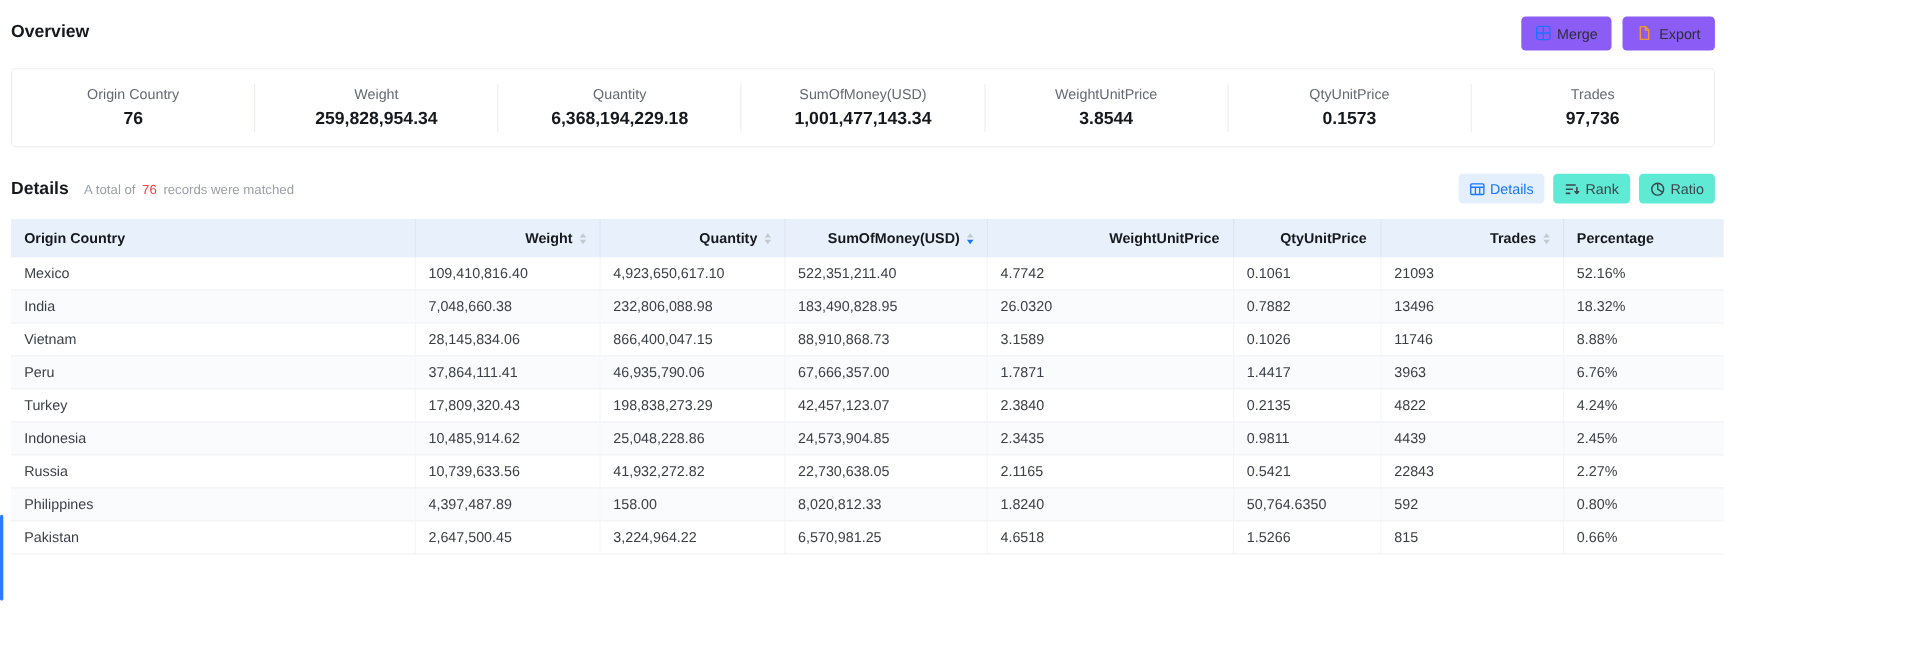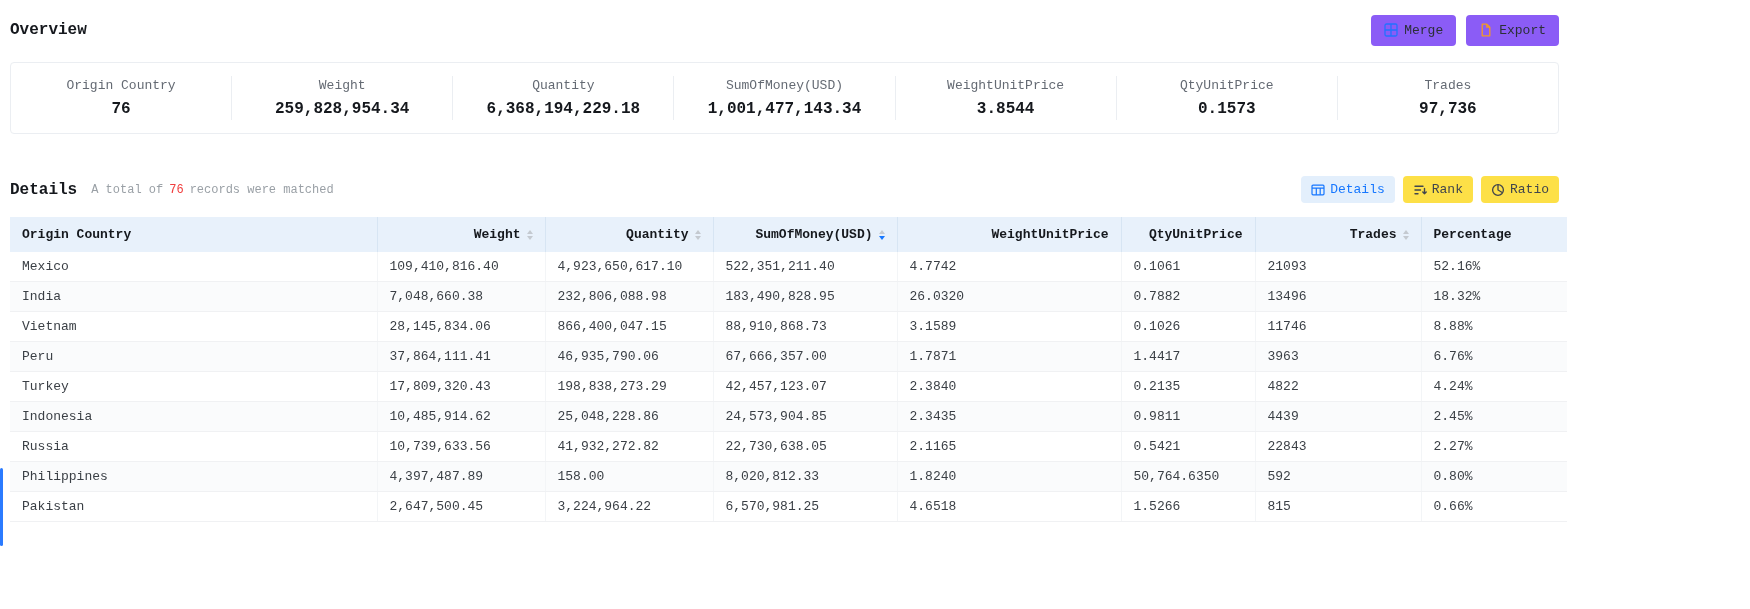--- a/index.html
+++ b/index.html
@@ -5,21 +5,21 @@
   * { box-sizing: border-box; }
   html,body { margin:0; padding:0; }
   body {
     width: 1750px; height: 609px;
     background: #ffffff;
     font-family: "Liberation Sans", sans-serif;
     color: #333;
     position: relative;
     overflow: hidden;
   }
-  .page { padding: 10px 8px 0 10px; width: 1567px; font-family: Liberation Mono, monospace; }
+  .page { padding: 10px 8px 0 10px; width: 1567px; }
 
   
   .topbar { display:flex; justify-content:space-between; align-items:center; height: 40px; }
   .page-title { font-size:16px; font-weight:700; color:#15181d; }
   .tool-group { display:flex; gap:10px; }
   .tool-btn {
     display:inline-flex; align-items:center; gap:6px;
     padding:8px 13px; background:#8b5cf6; border:none; border-radius:4px;
     font-size:13px; color:#2b2f36; cursor:pointer; font-family:inherit;
   }
@@ -30,29 +30,29 @@
   .summary-card {
     margin-top:12px; border:1px solid #ebeef2; border-radius:4px;
     display:flex; padding:13px 0; background:#fff;
   }
   .summary-item { flex:1; text-align:center; border-right:1px solid #ebeef2; padding:2px 0; }
   .summary-item:last-child { border-right:none; }
   .summary-label { font-size:13px; color:#646a73; }
   .summary-value { margin-top:7px; font-size:16px; font-weight:700; color:#15181d; }
 
   
-  .details-bar { margin-top:42px; display:flex; align-items:center; }
+  .details-bar { margin-top:24px; display:flex; align-items:center; }
   .details-title { font-size:16px; font-weight:700; color:#15181d; }
   .details-summary { margin-left:14px; font-size:12px; color:#9aa0a6; }
   .count-red { color:#f03e3e; padding:0 6px; }
   .view-switcher { margin-left:auto; display:flex; gap:8px; }
   .view-btn {
     display:inline-flex; align-items:center; gap:5px;
     padding:6px 10px; border:none; border-radius:4px;
-    background:#fde047; color:#40454d; font-size:13px; cursor:pointer; font-family:inherit;
+    background:#5eead4; color:#40454d; font-size:13px; cursor:pointer; font-family:inherit;
   }
   .view-btn.active { background:#e3effc; color:#1677ff; }
 
   
   table { margin-top:14px; border-collapse:collapse; table-layout:fixed; width:1557px; }
   thead th {
     background:#e8f1fb; font-size:13px; font-weight:700; color:#15181d;
     padding:10px 12px; border-right:1px solid #d7e5f3; white-space:nowrap;
   }
   thead th:last-child { border-right:none; }

